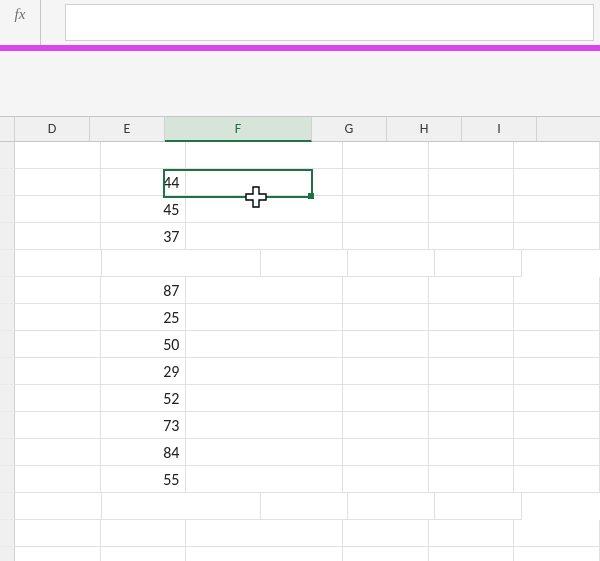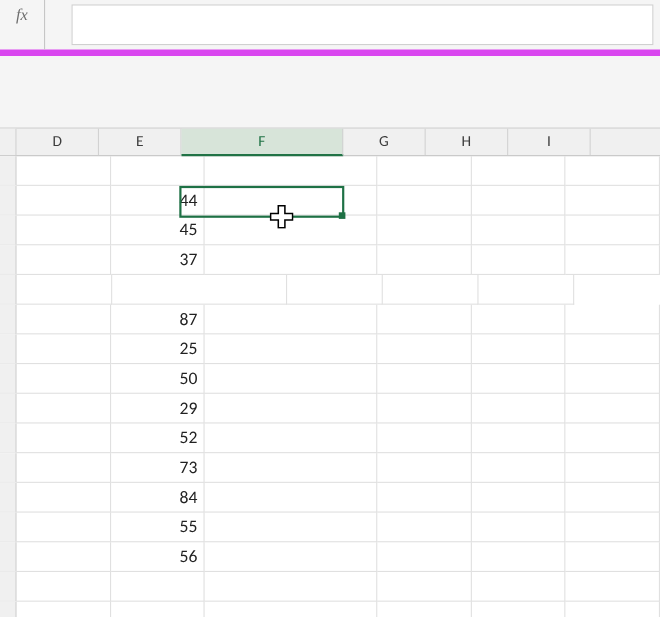--- a/index.html
+++ b/index.html
@@ -154,21 +154,20 @@
       <div class="cell wD"></div>
       <div class="cell wE">55</div>
       <div class="cell wF"></div>
       <div class="cell wG"></div>
       <div class="cell wH"></div>
       <div class="cell wI"></div>
     </div>
   <div class="row">
       <div class="g"></div>
       <div class="cell wD"></div>
-      <div class="cell wE">56</div>
       <div class="cell wF"></div>
       <div class="cell wG"></div>
       <div class="cell wH"></div>
       <div class="cell wI"></div>
     </div>
   <div class="row">
       <div class="g"></div>
       <div class="cell wD"></div>
       <div class="cell wE"></div>
       <div class="cell wF"></div>

